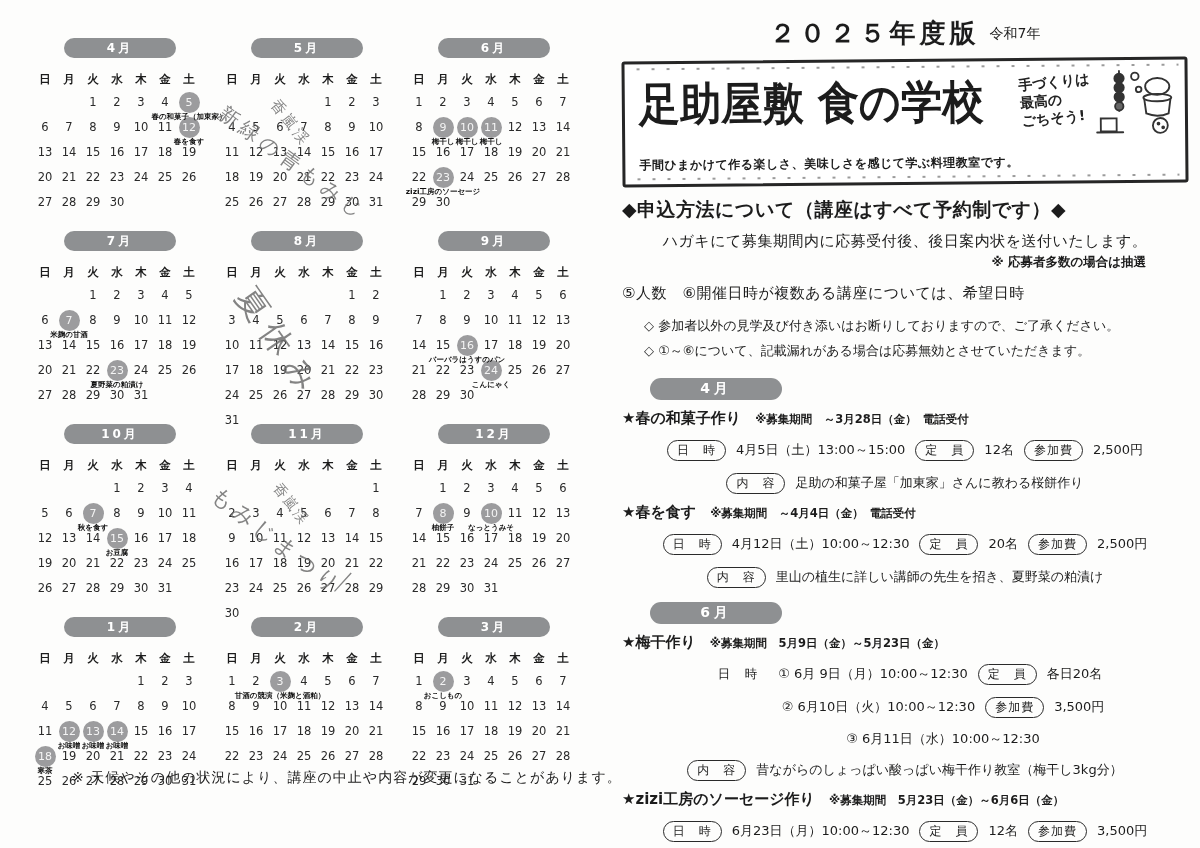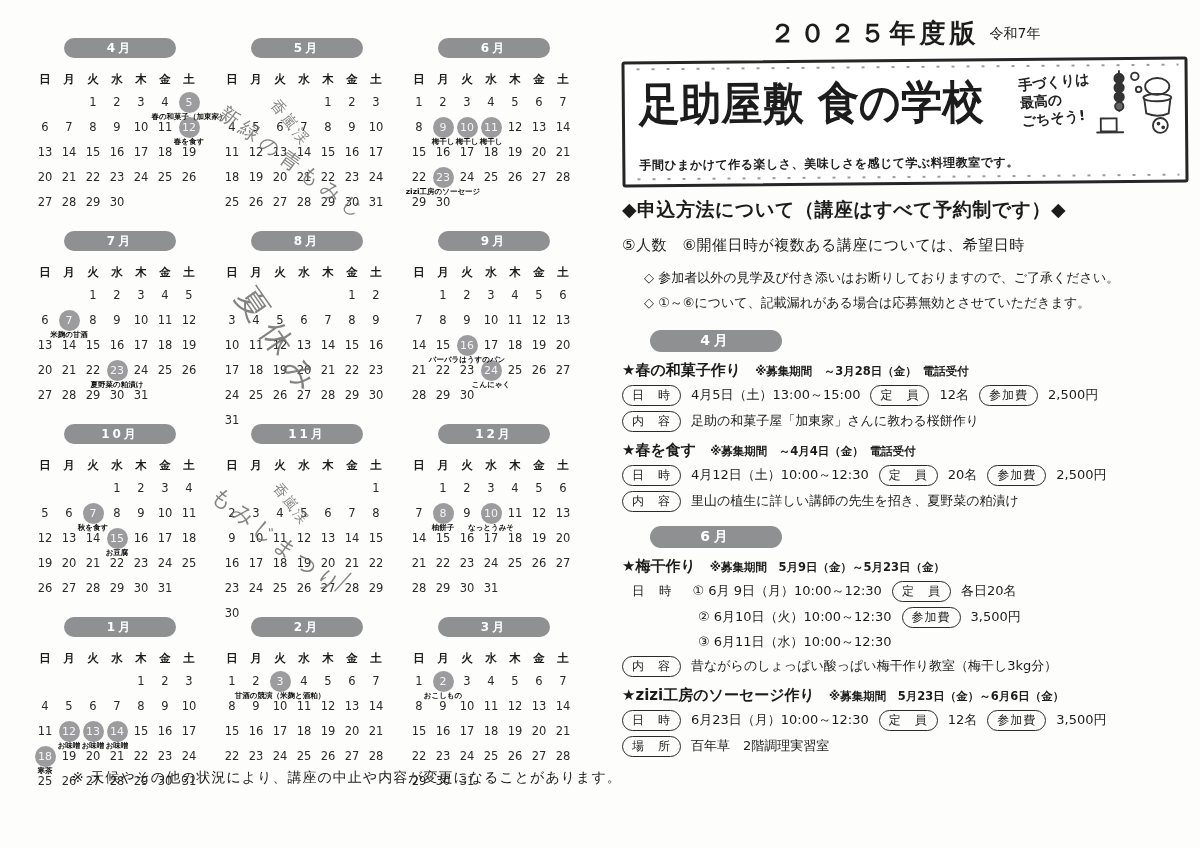--- a/index.html
+++ b/index.html
@@ -50,21 +50,21 @@
   .apply-items{font-size:15px;margin-top:8px;line-height:1.95;letter-spacing:.5px;}
   .apply-bullets{font-size:13px;margin-top:6px;margin-left:22px;line-height:1.9;}
   .sec-pill{width:132px;height:22px;background:#8e9092;border-radius:11px;color:#fff;
     font-weight:bold;font-size:14px;letter-spacing:4px;
     display:flex;align-items:center;justify-content:center;margin:14px 0 4px 28px;}
   .course{margin-top:9px;}
   .course-head{font-size:15px;}
   .ctitle{font-weight:bold;font-size:15px;text-align:center;}
   .recruit{font-size:11.5px;font-weight:600;margin-left:14px;}
   .recruit-bold{font-size:11.5px;font-weight:bold;margin-left:6px;}
-  .cline{display:flex;align-items:center;margin-top:5px;font-size:13px;gap:10px;}
+  .cline{display:flex;align-items:center;margin-top:12px;font-size:13px;gap:10px;justify-content:center;}
   .oval{border:1.5px solid #2a2a2a;border-radius:11px;padding:0 9px;font-size:12px;
     letter-spacing:1px;height:19px;display:flex;align-items:center;flex:none;}
   .ptag{padding:0 10px;font-size:12.5px;letter-spacing:1px;flex:none;}
   .gapsp{width:66px;flex:none;}
   .ctext{white-space:nowrap;}
   .footer-note{position:absolute;left:72px;top:769px;font-size:14px;letter-spacing:1px;}
 </style>
 </head>
 <body>
 
@@ -1418,20 +1418,22 @@
         <path d="M2 69 h28"></path>
         <circle cx="70" cy="62" r="8"></circle>
         <circle cx="68" cy="60" r="1" fill="#333"></circle>
         <circle cx="73" cy="64" r="1" fill="#333"></circle>
       </g>
     </svg>
     <div class="banner-sub">手間ひまかけて作る楽しさ、美味しさを感じて学ぶ料理教室です。</div>
   </div>
 
   <div class="apply-head">◆申込方法について（講座はすべて予約制です）◆</div>
+  <div class="apply-line1">ハガキにて募集期間内に応募受付後、後日案内状を送付いたします。</div>
+  <div class="apply-note">※ 応募者多数の場合は抽選</div>
   <div class="apply-items">
     <div>⑤人数　⑥開催日時が複数ある講座については、希望日時</div>
   </div>
   <div class="apply-bullets">
     <div>◇ 参加者以外の見学及び付き添いはお断りしておりますので、ご了承ください。</div>
     <div>◇ ①～⑥について、記載漏れがある場合は応募無効とさせていただきます。</div>
   </div>
 
   <div>
       <div class="sec-pill">4月</div>

